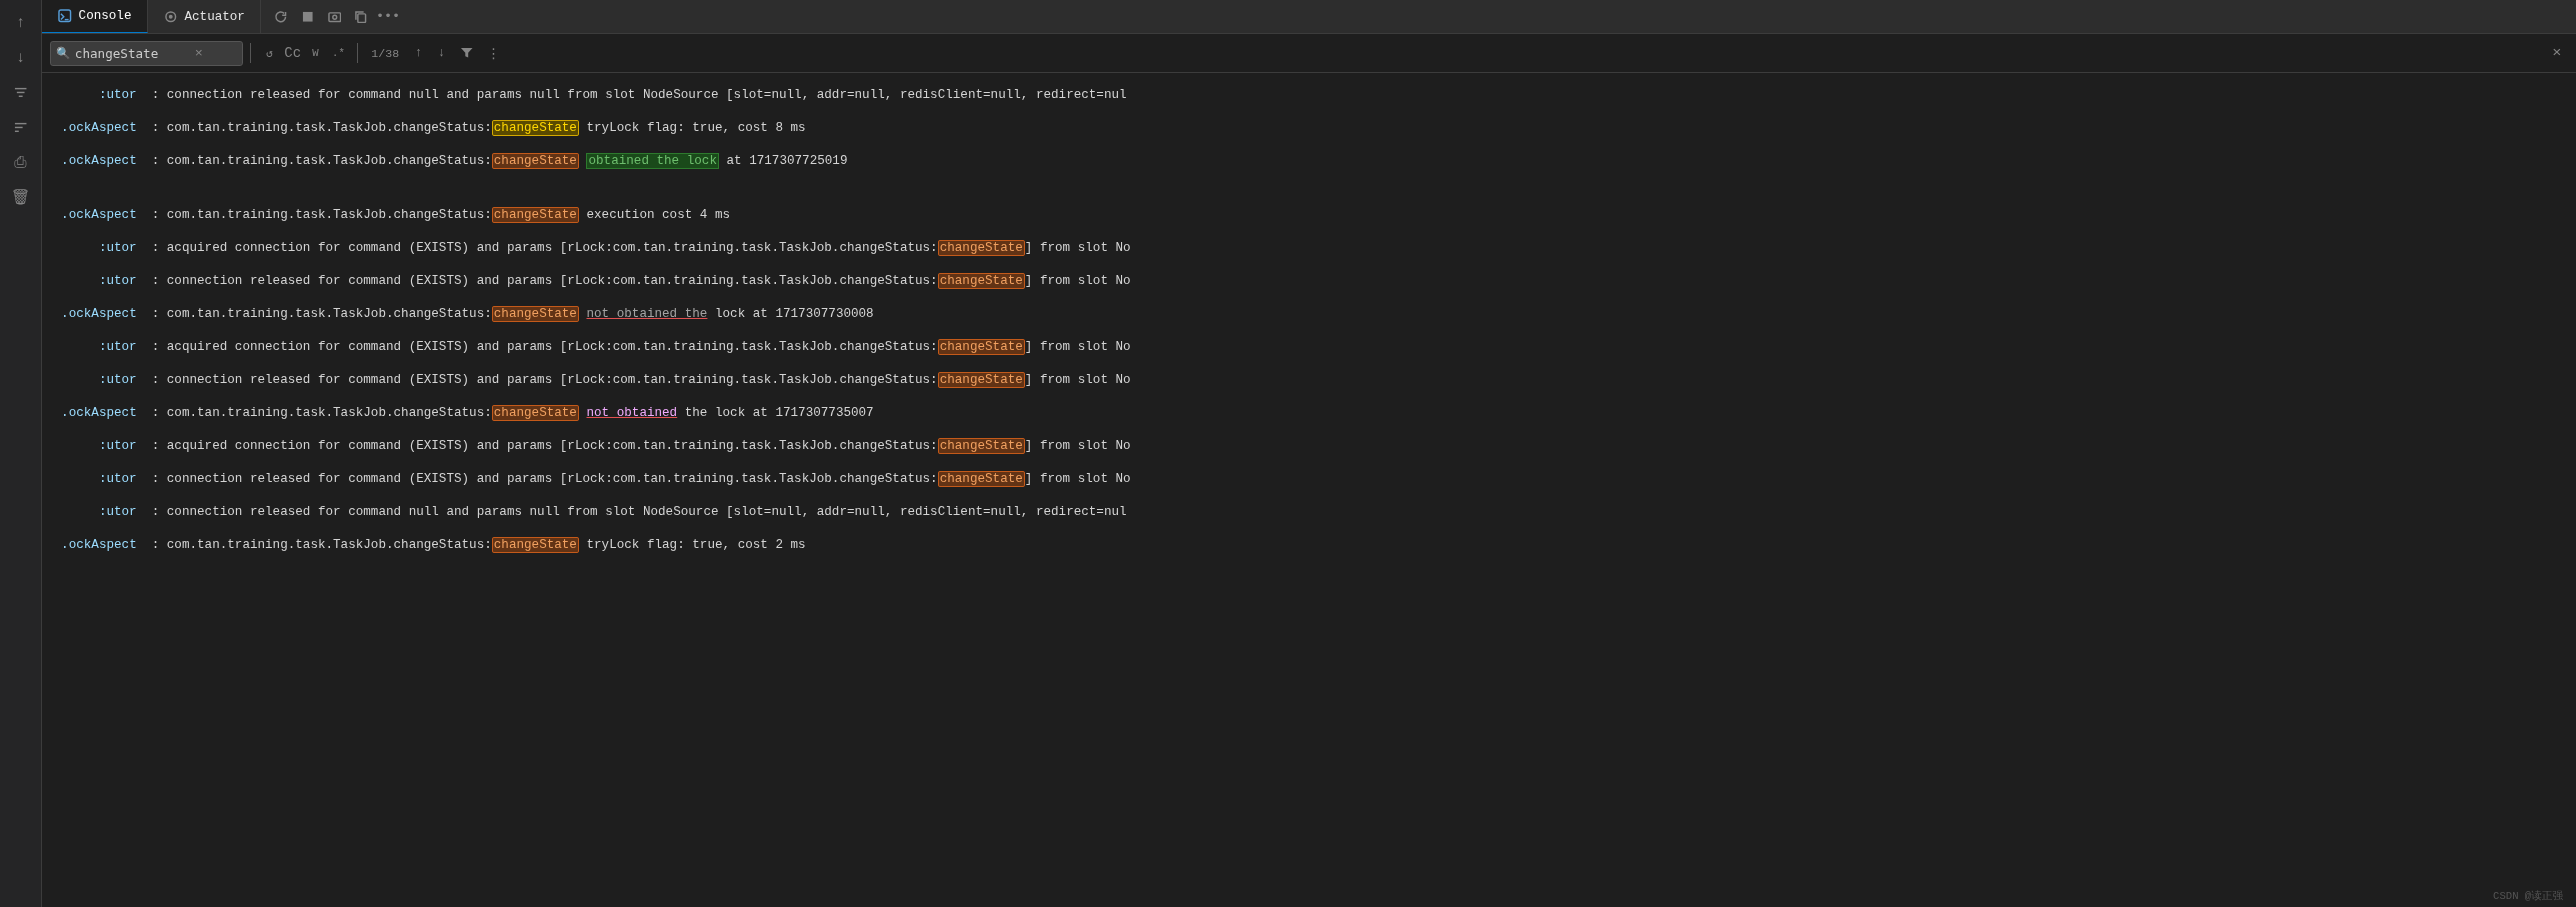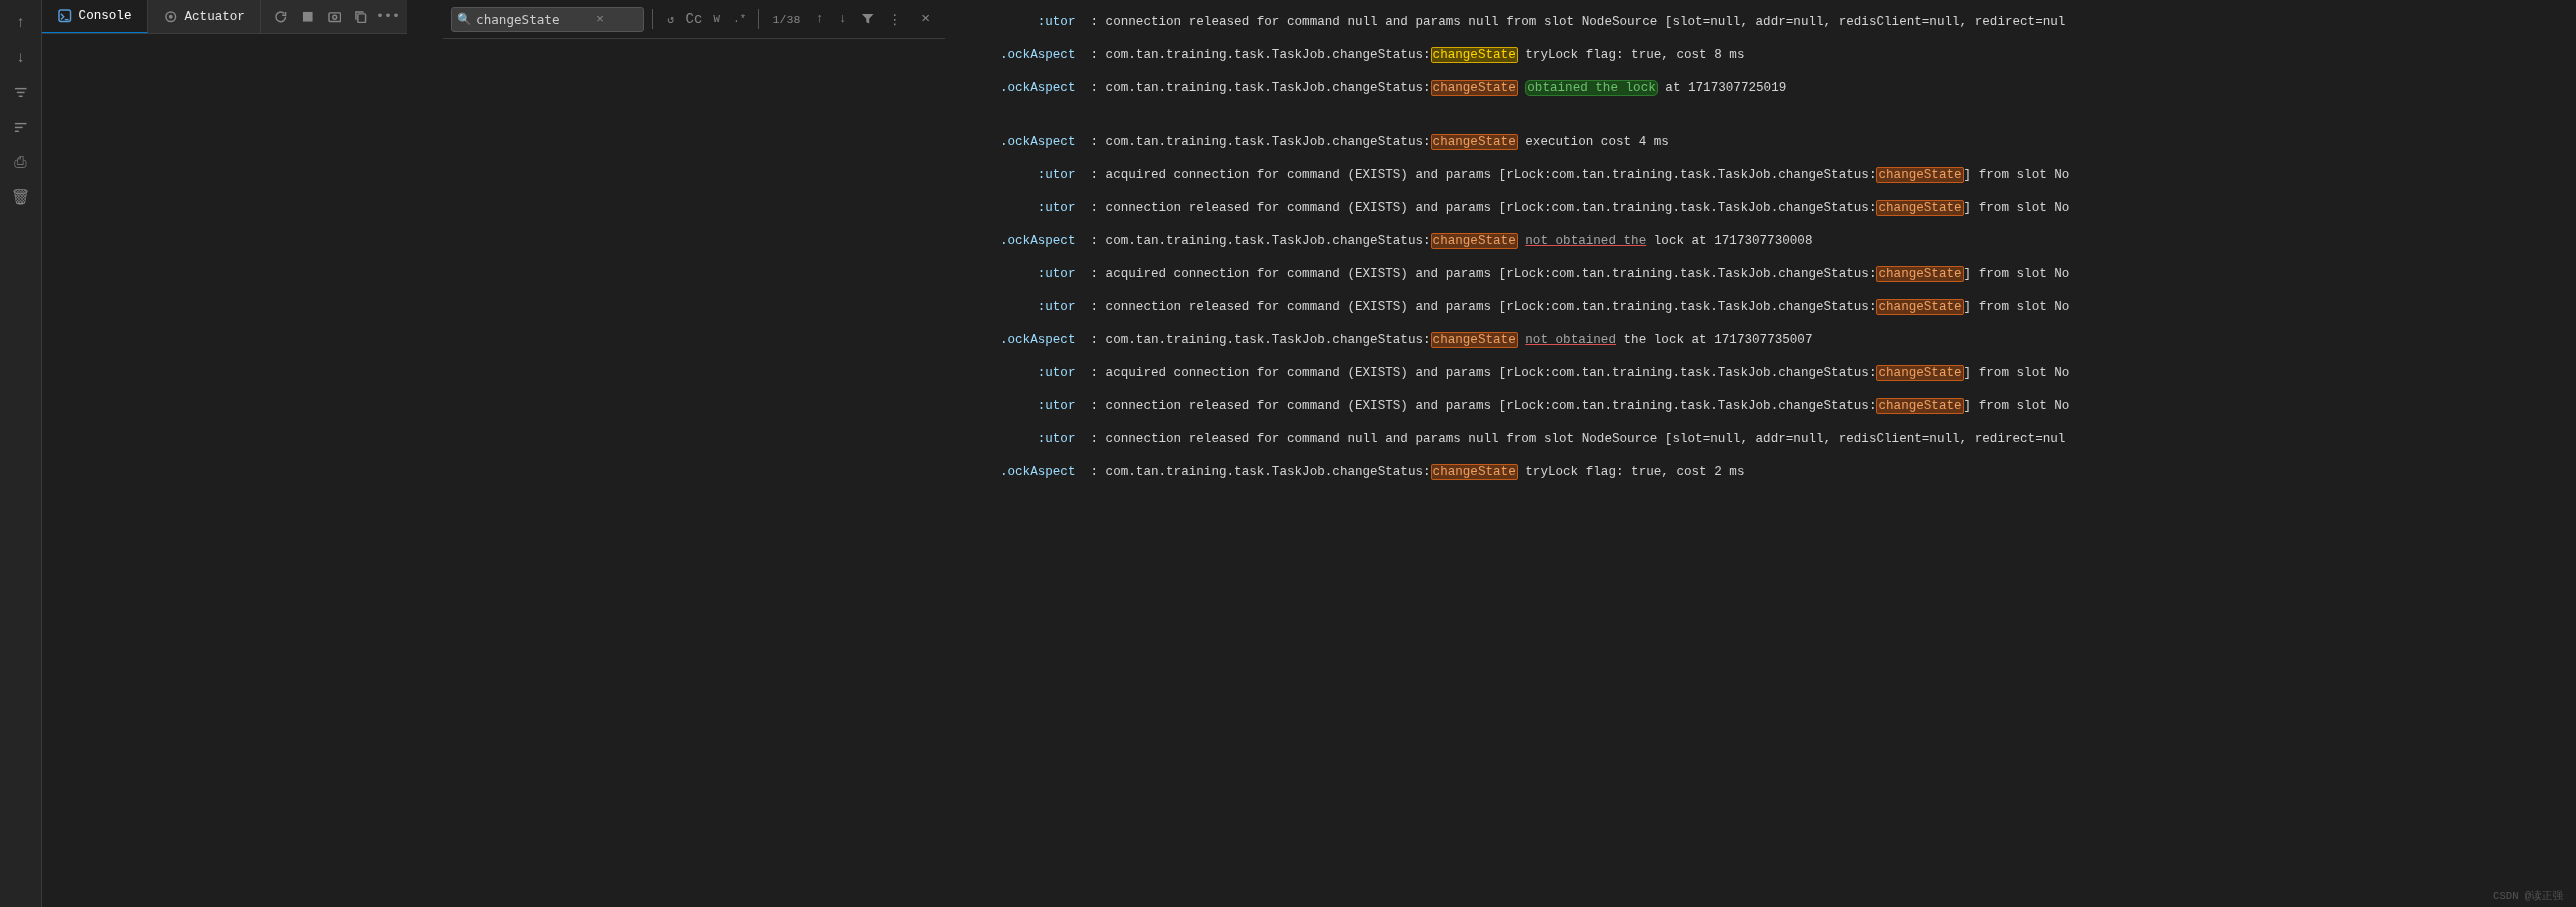--- a/index.html
+++ b/index.html
@@ -35,23 +35,22 @@
       font-size: 15.4px;
       margin-bottom: 3.9px;
       cursor: pointer;
       border-radius: 2.9px;
     }
 
     
     .main {
       flex: 1;
       display: flex;
-      flex-direction: row;
+      flex-direction: column;
       overflow: hidden;
-      gap: 36px;
     }
 
     
     .tab-bar {
       height: 34px;
       background: #2d2d2d;
       display: flex;
       align-items: stretch;
       border-bottom: 1px solid #3c3c3c;
       flex-shrink: 0;
@@ -253,21 +252,21 @@
 
     .not-obtained-underline {
       text-decoration: underline;
       text-decoration-color: #e05050;
       text-decoration-style: solid;
     }
 
     .obtained-highlight {
       background: #1a4a1a;
       border: 1px solid #2d7a2d;
-      border-radius: 5px;
+      border-radius: 0;
       color: #6dbe6d;
       padding: 0 1px;
     }
 
     
     .watermark {
       position: fixed;
       bottom: 3.9px;
       right: 13px;
       font-size: 10.6px;
@@ -409,21 +408,21 @@
       <div class="log-line">
         <span class="log-source">:utor</span>
         <span class="log-text">: acquired connection for command (EXISTS) and params [rLock:com.tan.training.task.TaskJob.changeStatus:<span class="highlight-search">changeState</span>] from slot No</span>
       </div>
       <div class="log-line">
         <span class="log-source">:utor</span>
         <span class="log-text">: connection released for command (EXISTS) and params [rLock:com.tan.training.task.TaskJob.changeStatus:<span class="highlight-search">changeState</span>] from slot No</span>
       </div>
       <div class="log-line">
         <span class="log-source">.ockAspect</span>
-        <span class="log-text">: com.tan.training.task.TaskJob.changeStatus:<span class="highlight-search">changeState</span> <span class="not-obtained-underline" style="color: #a3a3a3;">not obtained</span> the lock at 1717307735007</span>
+        <span class="log-text">: com.tan.training.task.TaskJob.changeStatus:<span class="highlight-search">changeState</span> <span class="not-obtained-underline" style="color: #f0abfc;">not obtained</span> the lock at 1717307735007</span>
       </div>
       <div class="log-line">
         <span class="log-source">:utor</span>
         <span class="log-text">: acquired connection for command (EXISTS) and params [rLock:com.tan.training.task.TaskJob.changeStatus:<span class="highlight-search">changeState</span>] from slot No</span>
       </div>
       <div class="log-line">
         <span class="log-source">:utor</span>
         <span class="log-text">: connection released for command (EXISTS) and params [rLock:com.tan.training.task.TaskJob.changeStatus:<span class="highlight-search">changeState</span>] from slot No</span>
       </div>
       <div class="log-line">

